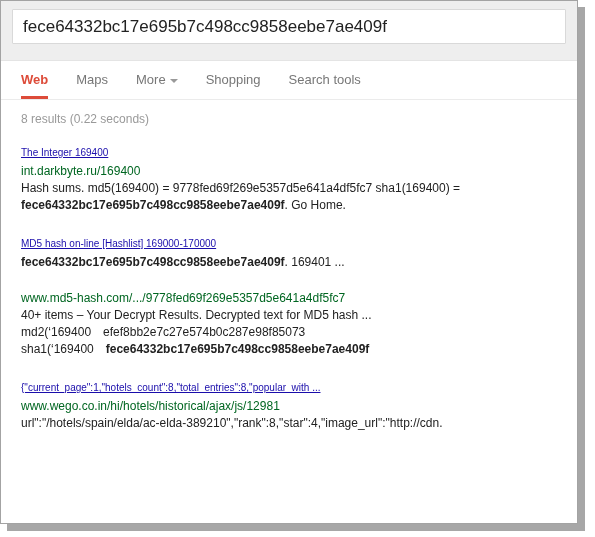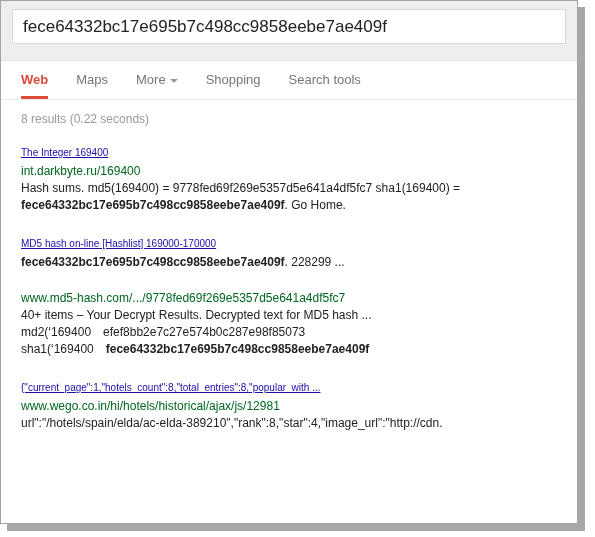--- a/index.html
+++ b/index.html
@@ -191,21 +191,21 @@
       <div class="result-url">int.darkbyte.ru/169400</div>
       <div class="result-snippet">
         <span class="snip-line">Hash sums. md5(169400) = 9778fed69f269e5357d5e641a4df5fc7 sha1(169400) =</span>
         <span class="snip-line"><b>fece64332bc17e695b7c498cc9858eebe7ae409f</b><span>. Go Home.</span></span>
       </div>
     </div>
 
     <div class="result">
       <a class="result-title" href="#">MD5 hash on-line [Hashlist] 169000-170000</a>
       <div class="result-snippet">
-        <span class="snip-line"><b>fece64332bc17e695b7c498cc9858eebe7ae409f</b><span>. 228299 ...</span></span>
+        <span class="snip-line"><b>fece64332bc17e695b7c498cc9858eebe7ae409f</b><span>. 169401 ...</span></span>
       </div>
     </div>
 
     <div class="result">
       <div class="result-url">www.md5-hash.com/.../9778fed69f269e5357d5e641a4df5fc7</div>
       <div class="result-snippet">
         <span class="snip-line">40+ items – Your Decrypt Results. Decrypted text for MD5 hash ...</span>
         <span class="snip-line"><span>md2(‘169400</span><span class="mono-gap"></span><span>efef8bb2e7c27e574b0c287e98f85073</span></span>
         <span class="snip-line"><span>sha1(‘169400</span><span class="mono-gap"></span><b>fece64332bc17e695b7c498cc9858eebe7ae409f</b></span>
       </div>

